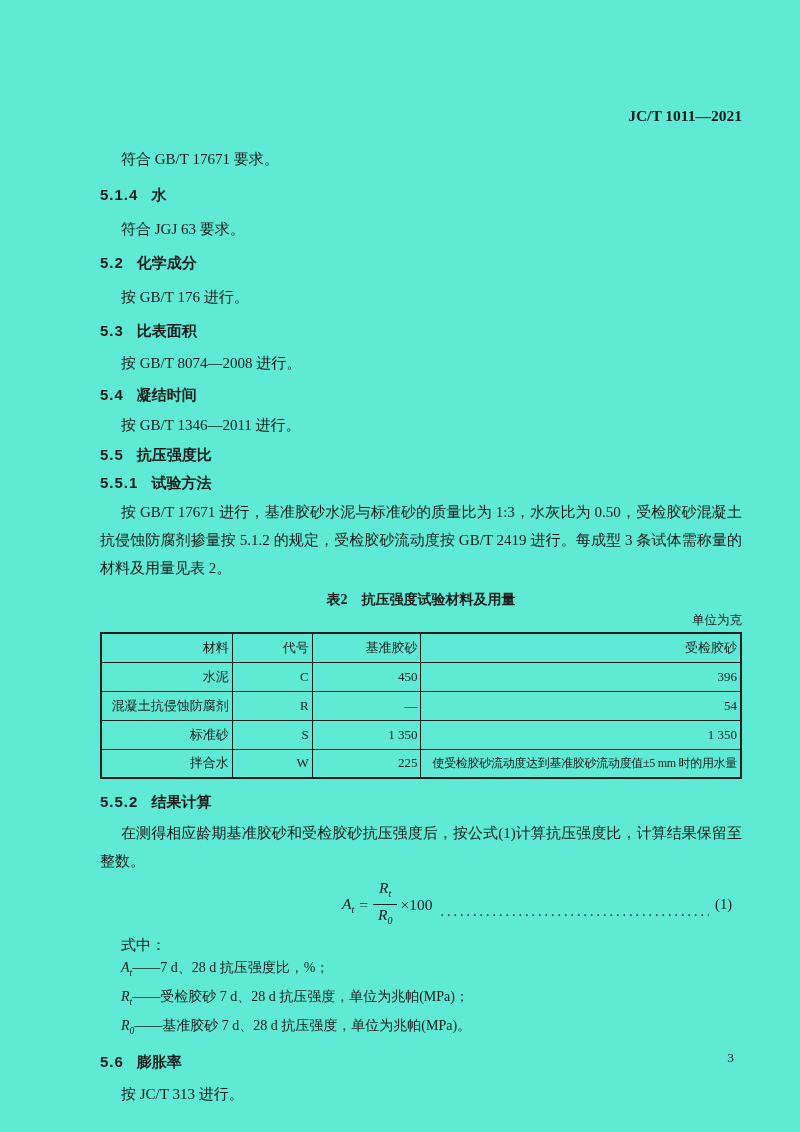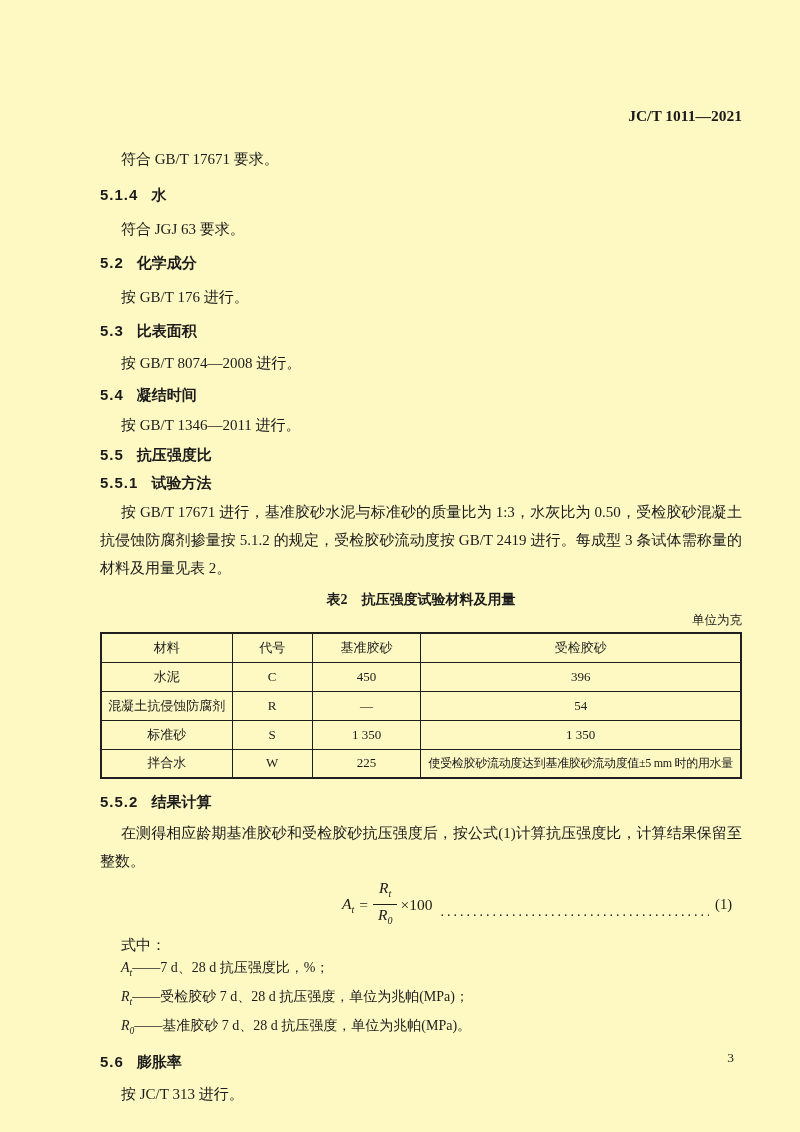--- a/index.html
+++ b/index.html
@@ -1,19 +1,19 @@
 <!DOCTYPE html>
 <html><head>
 <meta charset="utf-8">
 <style>
   * { margin:0; padding:0; box-sizing:border-box; }
   html,body { background:#e8e8e8; }
   .page {
     width:800px; height:1132px; position:relative; overflow:hidden;
-    background:#fef9c3; color:#1b1b1b; margin:0 auto;
+    background:#5eead4; color:#1b1b1b; margin:0 auto;
     font-family:"Liberation Serif","DejaVu Serif",serif;
     padding:106px 58px 0 100px;
   }
   .doc-header { text-align:right; font-size:15.5px; font-weight:bold; line-height:20px; }
   .heading {
     font-family:Liberation Sans, sans-serif;
     font-weight:bold; font-size:15px; line-height:22px;
   }
   .h-num { margin-right:13px; letter-spacing:1px; }
   .body-text { font-size:15px; line-height:22px; text-indent:21px; }
@@ -25,21 +25,21 @@
     text-align:center; font-family:Liberation Serif, serif;
     font-weight:bold; font-size:14px; margin-top:8px; line-height:20px;
   }
   .tbl-caption .cap-label { margin-right:14px; }
   .unit-note { text-align:right; font-size:12.5px; line-height:17px; margin-top:2px; }
   table.materials {
     width:100%; border-collapse:collapse; margin-top:3px;
     font-size:13px; border:2px solid #1f1f1f; table-layout:fixed;
   }
   table.materials th, table.materials td {
-    border:1px solid #1f1f1f; height:29px; text-align:center;
+    border:1px solid #1f1f1f; height:29px; text-align:right;
     font-weight:normal; padding:0 3px; overflow:hidden;
   }
   .col1{width:20.5%;} .col2{width:12.5%;} .col3{width:17%;} .col4{width:50%;}
   td.longcell { font-size:12px; white-space:nowrap; letter-spacing:-0.3px; }
   .formula-line { display:flex; align-items:center; margin-top:4px; }
   .frm { margin-left:242px; display:inline-flex; align-items:center; font-style:italic; font-size:15.5px; }
   .frm sub { font-size:10px; font-style:italic; }
   .op { margin:0 5px; font-style:normal; }
   .frac { display:inline-block; text-align:center; }
   .fnum { display:block; padding:0 5px 1px; line-height:18px; }

